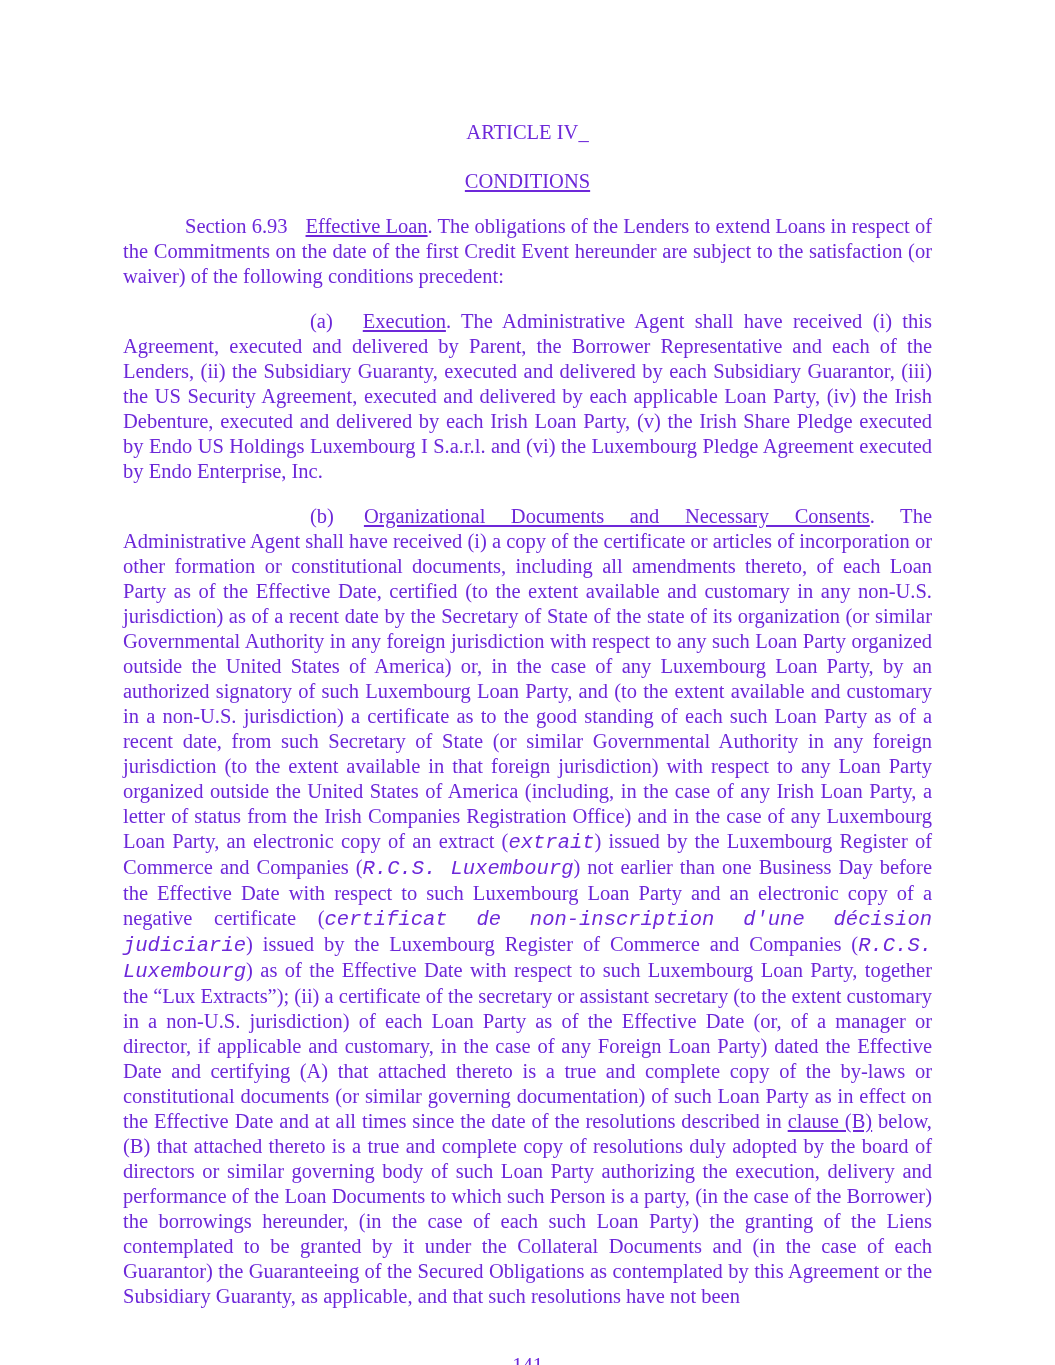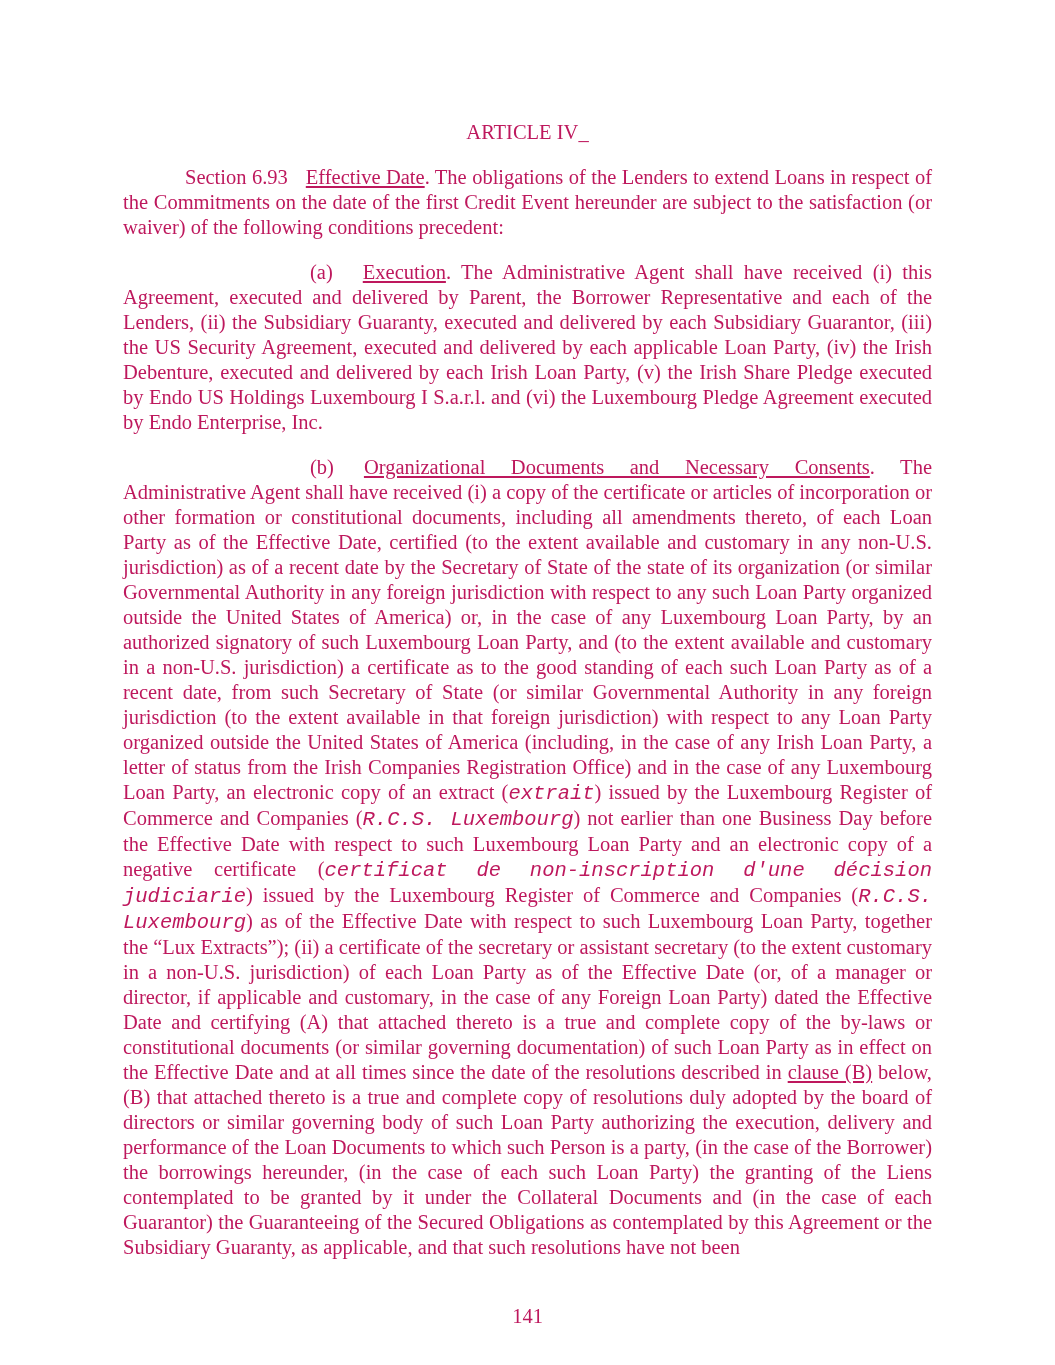--- a/index.html
+++ b/index.html
@@ -7,21 +7,21 @@
     padding: 0;
     background: #ffffff;
   }
   .page {
     position: relative;
     box-sizing: border-box;
     width: 1055px;
     height: 1365px;
     margin: 0 auto;
     background: #ffffff;
-    color: #be185d;
+    color: #6d28d9;
     font-family: "Liberation Serif", serif;
     font-size: 20.5px;
     line-height: 25px;
     padding: 120px 123px 0 123px;
     overflow: hidden;
   }
   .heading {
     text-align: center;
     font-weight: normal;
     font-size: 20.5px;
@@ -47,22 +47,23 @@
     margin-top: 44px;
   }
 </style>
 </head>
 <body>
 
 <div class="page">
 
   <div class="heading">ARTICLE IV_</div>
 
+  <div class="heading heading-conditions">CONDITIONS</div>
 
-  <div class="para indent-small"><span>Section 6.93</span><span class="run-tab-small"></span><span class="run-underline">Effective Date</span><span>.  The obligations of the Lenders to extend Loans in respect of the Commitments on the date of the first Credit Event hereunder are subject to the satisfaction (or waiver) of the following conditions precedent:</span></div>
+  <div class="para indent-small"><span>Section 6.93</span><span class="run-tab-small"></span><span class="run-underline">Effective Loan</span><span>.  The obligations of the Lenders to extend Loans in respect of the Commitments on the date of the first Credit Event hereunder are subject to the satisfaction (or waiver) of the following conditions precedent:</span></div>
 
   <div class="para indent-large"><span>(a)</span><span class="run-tab"></span><span class="run-underline">Execution</span><span>.  The Administrative Agent shall have received (i) this Agreement, executed and delivered by Parent, the Borrower Representative and each of the Lenders, (ii) the Subsidiary Guaranty, executed and delivered by each Subsidiary Guarantor, (iii) the US Security Agreement, executed and delivered by each applicable Loan Party, (iv) the Irish Debenture, executed and delivered by each Irish Loan Party, (v) the Irish Share Pledge executed by Endo US Holdings Luxembourg I S.a.r.l. and (vi) the Luxembourg Pledge Agreement executed by Endo Enterprise, Inc.</span></div>
 
   <div class="para indent-large"><span>(b)</span><span class="run-tab"></span><span class="run-underline">Organizational Documents and Necessary Consents</span><span>.  The Administrative Agent shall have received (i) a copy of the certificate or articles of incorporation or other formation or constitutional documents, including all amendments thereto, of each Loan Party as of the Effective Date, certified (to the extent available and customary in any non-U.S. jurisdiction) as of a recent date by the Secretary of State of the state of its organization (or similar Governmental Authority in any foreign jurisdiction with respect to any such Loan Party organized outside the United States of America) or, in the case of any Luxembourg Loan Party, by an authorized signatory of such Luxembourg Loan Party, and (to the extent available and customary in a non-U.S. jurisdiction) a certificate as to the good standing of each such Loan Party as of a recent date, from such Secretary of State (or similar Governmental Authority in any foreign jurisdiction (to the extent available in that foreign jurisdiction) with respect to any Loan Party organized outside the United States of America (including, in the case of any Irish Loan Party, a letter of status from the Irish Companies Registration Office) and in the case of any Luxembourg Loan Party, an electronic copy of an extract (</span><span class="run-italic">extrait</span><span>) issued by the Luxembourg Register of Commerce and Companies (</span><span class="run-italic">R.C.S. Luxembourg</span><span>) not earlier than one Business Day before the Effective Date with respect to such Luxembourg Loan Party and an electronic copy of a negative certificate (</span><span class="run-italic">certificat de non-inscription d'une décision judiciarie</span><span>) issued by the Luxembourg Register of Commerce and Companies (</span><span class="run-italic">R.C.S. Luxembourg</span><span>) as of the Effective Date with respect to such Luxembourg Loan Party, together the “Lux Extracts”); (ii) a certificate of the secretary or assistant secretary (to the extent customary in a non-U.S. jurisdiction) of each Loan Party as of the Effective Date (or, of a manager or director, if applicable and customary, in the case of any Foreign Loan Party) dated the Effective Date and certifying (A) that attached thereto is a true and complete copy of the by-laws or constitutional documents (or similar governing documentation) of such Loan Party as in effect on the Effective Date and at all times since the date of the resolutions described in </span><span class="run-underline">clause (B)</span><span> below, (B) that attached thereto is a true and complete copy of resolutions duly adopted by the board of directors or similar governing body of such Loan Party authorizing the execution, delivery and performance of the Loan Documents to which such Person is a party, (in the case of the Borrower) the borrowings hereunder, (in the case of each such Loan Party) the granting of the Liens contemplated to be granted by it under the Collateral Documents and (in the case of each Guarantor) the Guaranteeing of the Secured Obligations as contemplated by this Agreement or the Subsidiary Guaranty, as applicable, and that such resolutions have not been</span></div>
 
   <div class="page-number">141</div>
 
 </div>
 
 </body></html>

